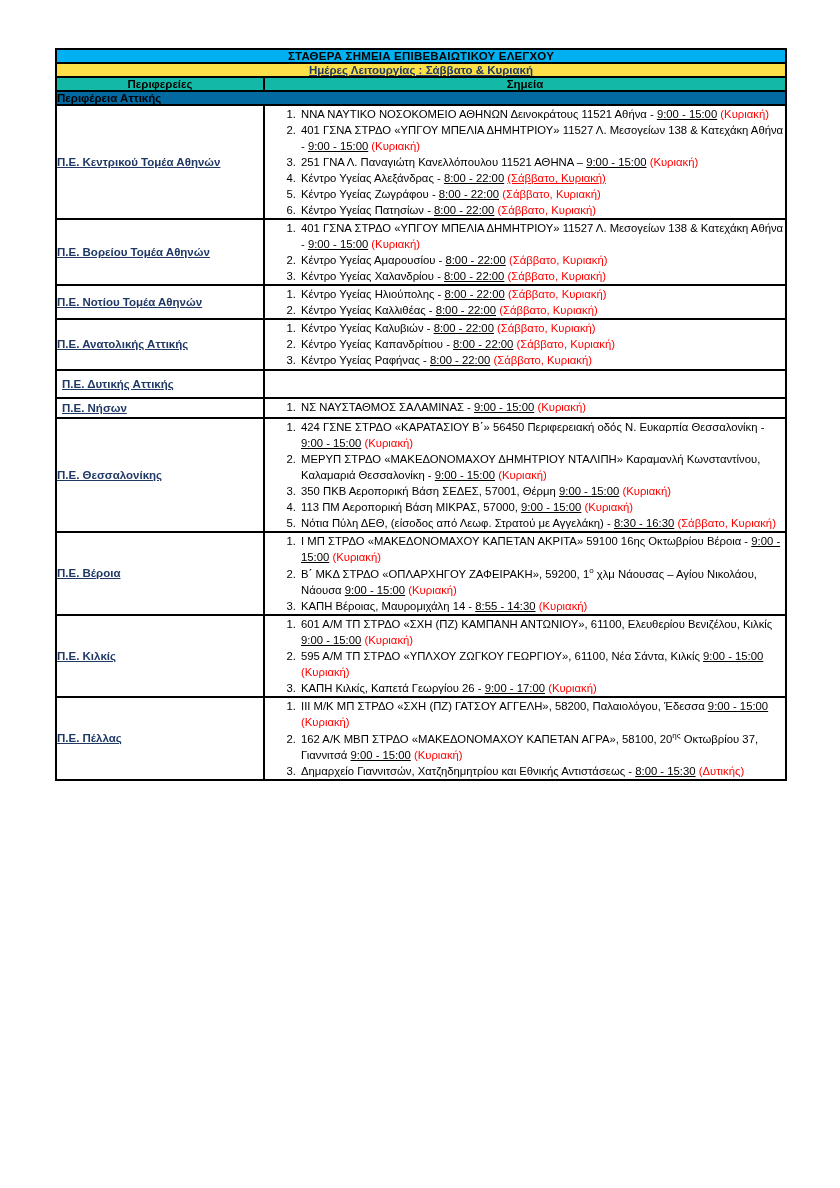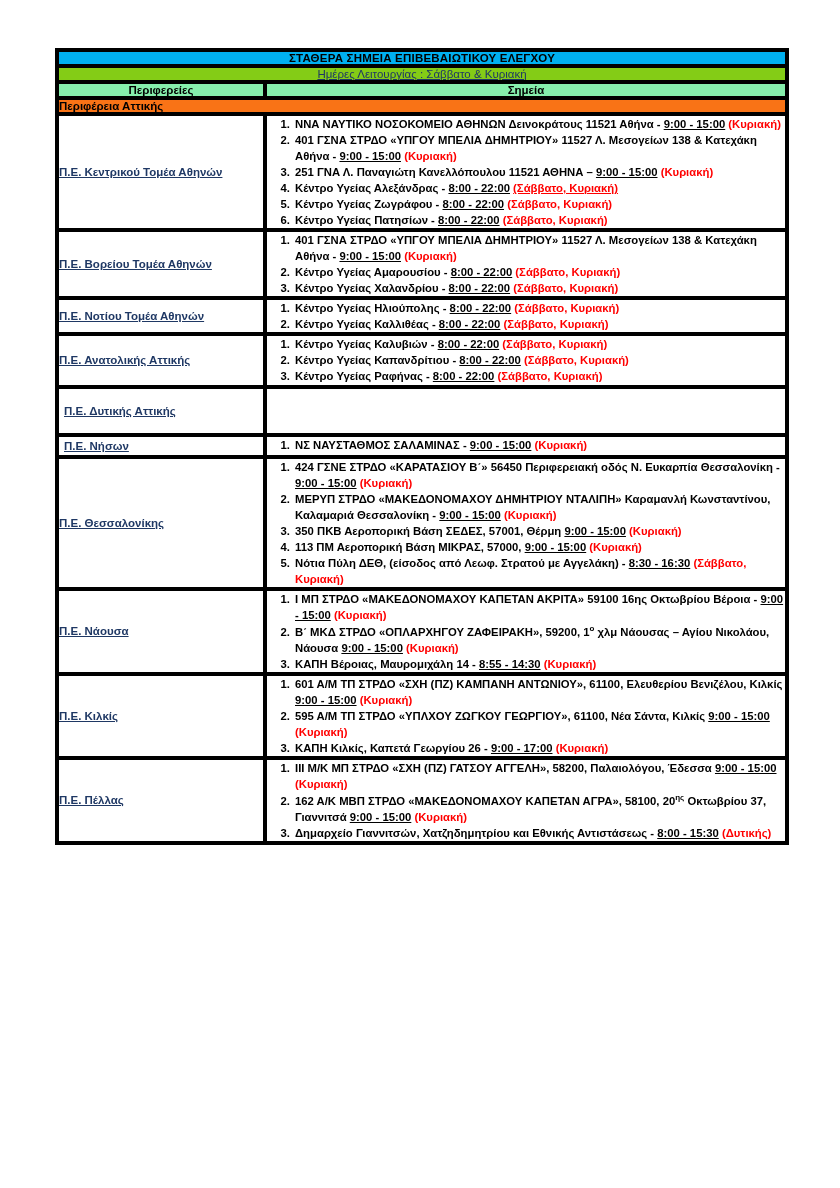--- a/index.html
+++ b/index.html
@@ -19,52 +19,52 @@
     position: relative;
     box-sizing: border-box;
     padding: 48px 55px 0 55px;
   }
   table.doc {
     border-collapse: collapse;
     width: 730px;
     table-layout: fixed;
   }
   table.doc td {
-    border: 4px solid #000000;
+    border: 2px solid #000000;
     vertical-align: middle;
     padding: 0;
   }
   .title-cell {
     background: #00b0f0;
     text-align: center;
     font-weight: bold;
     font-size: 11.5px;
     padding: 6px 4px;
     letter-spacing: 0.2px;
   }
   .days-cell {
-    background: #84cc16;
+    background: #fde047;
     text-align: center;
-    font-weight: normal;
+    font-weight: bold;
     font-size: 11.5px;
     padding: 5px 4px;
   }
   .days-cell span {
     text-decoration: underline;
     color: #1f3864;
   }
   .hdr-cell {
-    background: #86efac;
+    background: #14b8a6;
     text-align: center;
     font-weight: bold;
     font-size: 11.5px;
     padding: 4px 4px;
   }
   .region-cell {
-    background: #f97316;
+    background: #0369a1;
     font-weight: bold;
     font-size: 11.5px;
     padding: 4px 8px;
     text-align: left;
   }
   .peri-cell {
     vertical-align: middle;
     padding: 6px 5px;
     font-size: 11.5px;
     font-weight: bold;
@@ -76,23 +76,22 @@
   .points-cell {
     padding: 5px 6px 5px 6px;
     font-size: 11.3px;
     line-height: 1.42;
   }
   ol.pts {
     margin: 0;
     padding: 0 0 0 26px;
   }
   ol.pts > li {
-    margin: 0 0 0 0;
+    margin: 0 0 0 8px;
     padding: 0 0 0 2px;
-    font-weight: bold;
   }
   .u { text-decoration: underline; }
   .red { color: #ff0000; }
   sup { font-size: 8px; vertical-align: super; }
   .col-a { width: 208px; }
   .col-b { width: 522px; }
 </style>
 </head>
 <body>
 
@@ -159,21 +158,21 @@
           <ol class="pts">
             <li>Κέντρο Υγείας Καλυβιών - <span class="u">8:00 - 22:00</span> <span class="red">(Σάββατο, Κυριακή)</span></li>
             <li>Κέντρο Υγείας Καπανδρίτιου - <span class="u">8:00 - 22:00</span> <span class="red">(Σάββατο, Κυριακή)</span></li>
             <li>Κέντρο Υγείας Ραφήνας - <span class="u">8:00 - 22:00</span> <span class="red">(Σάββατο, Κυριακή)</span></li>
           </ol>
         </td>
       </tr>
 
 
       <tr>
-        <td class="peri-cell" style="padding:16px 5px;"><span>Π.Ε. Δυτικής Αττικής</span></td>
+        <td class="peri-cell" style="padding:7px 5px;"><span>Π.Ε. Δυτικής Αττικής</span></td>
         <td class="points-cell">&nbsp;</td>
       </tr>
 
 
       <tr>
         <td class="peri-cell" style="padding:3px 5px;margin-top:45px;"><span>Π.Ε. Νήσων</span></td>
         <td class="points-cell">
           <ol class="pts">
             <li>ΝΣ ΝΑΥΣΤΑΘΜΟΣ ΣΑΛΑΜΙΝΑΣ - <span class="u">9:00 - 15:00</span> <span class="red">(Κυριακή)</span></li>
           </ol>
@@ -188,21 +187,21 @@
             <li>424 ΓΣΝΕ ΣΤΡΔΟ «ΚΑΡΑΤΑΣΙΟΥ Β΄» 56450 Περιφερειακή οδός Ν. Ευκαρπία Θεσσαλονίκη - <span class="u">9:00 - 15:00</span> <span class="red">(Κυριακή)</span></li>
             <li>ΜΕΡΥΠ ΣΤΡΔΟ «ΜΑΚΕΔΟΝΟΜΑΧΟΥ ΔΗΜΗΤΡΙΟΥ ΝΤΑΛΙΠΗ» Καραμανλή Κωνσταντίνου, Καλαμαριά Θεσσαλονίκη - <span class="u">9:00 - 15:00</span> <span class="red">(Κυριακή)</span></li>
             <li>350 ΠΚΒ Αεροπορική Βάση ΣΕΔΕΣ, 57001, Θέρμη <span class="u">9:00 - 15:00</span> <span class="red">(Κυριακή)</span></li>
             <li>113 ΠΜ Αεροπορική Βάση ΜΙΚΡΑΣ, 57000, <span class="u">9:00 - 15:00</span> <span class="red">(Κυριακή)</span></li>
             <li>Νότια Πύλη ΔΕΘ, (είσοδος από Λεωφ. Στρατού με Αγγελάκη) - <span class="u">8:30 - 16:30</span> <span class="red">(Σάββατο, Κυριακή)</span></li>
           </ol>
         </td>
       </tr>
 
       <tr>
-        <td class="peri-cell"><span>Π.Ε. Νάουσα</span></td>
+        <td class="peri-cell"><span>Π.Ε. Βέροια</span></td>
         <td class="points-cell">
           <ol class="pts">
             <li>Ι ΜΠ ΣΤΡΔΟ «ΜΑΚΕΔΟΝΟΜΑΧΟΥ ΚΑΠΕΤΑΝ ΑΚΡΙΤΑ» 59100 16ης Οκτωβρίου Βέροια - <span class="u">9:00 - 15:00</span> <span class="red">(Κυριακή)</span></li>
             <li>Β΄ ΜΚΔ ΣΤΡΔΟ «ΟΠΛΑΡΧΗΓΟΥ ΖΑΦΕΙΡΑΚΗ», 59200, 1<sup>ο</sup> χλμ Νάουσας – Αγίου Νικολάου, Νάουσα <span class="u">9:00 - 15:00</span> <span class="red">(Κυριακή)</span></li>
             <li>ΚΑΠΗ Βέροιας, Μαυρομιχάλη 14 - <span class="u">8:55 - 14:30</span> <span class="red">(Κυριακή)</span></li>
           </ol>
         </td>
       </tr>
 
       <tr>

